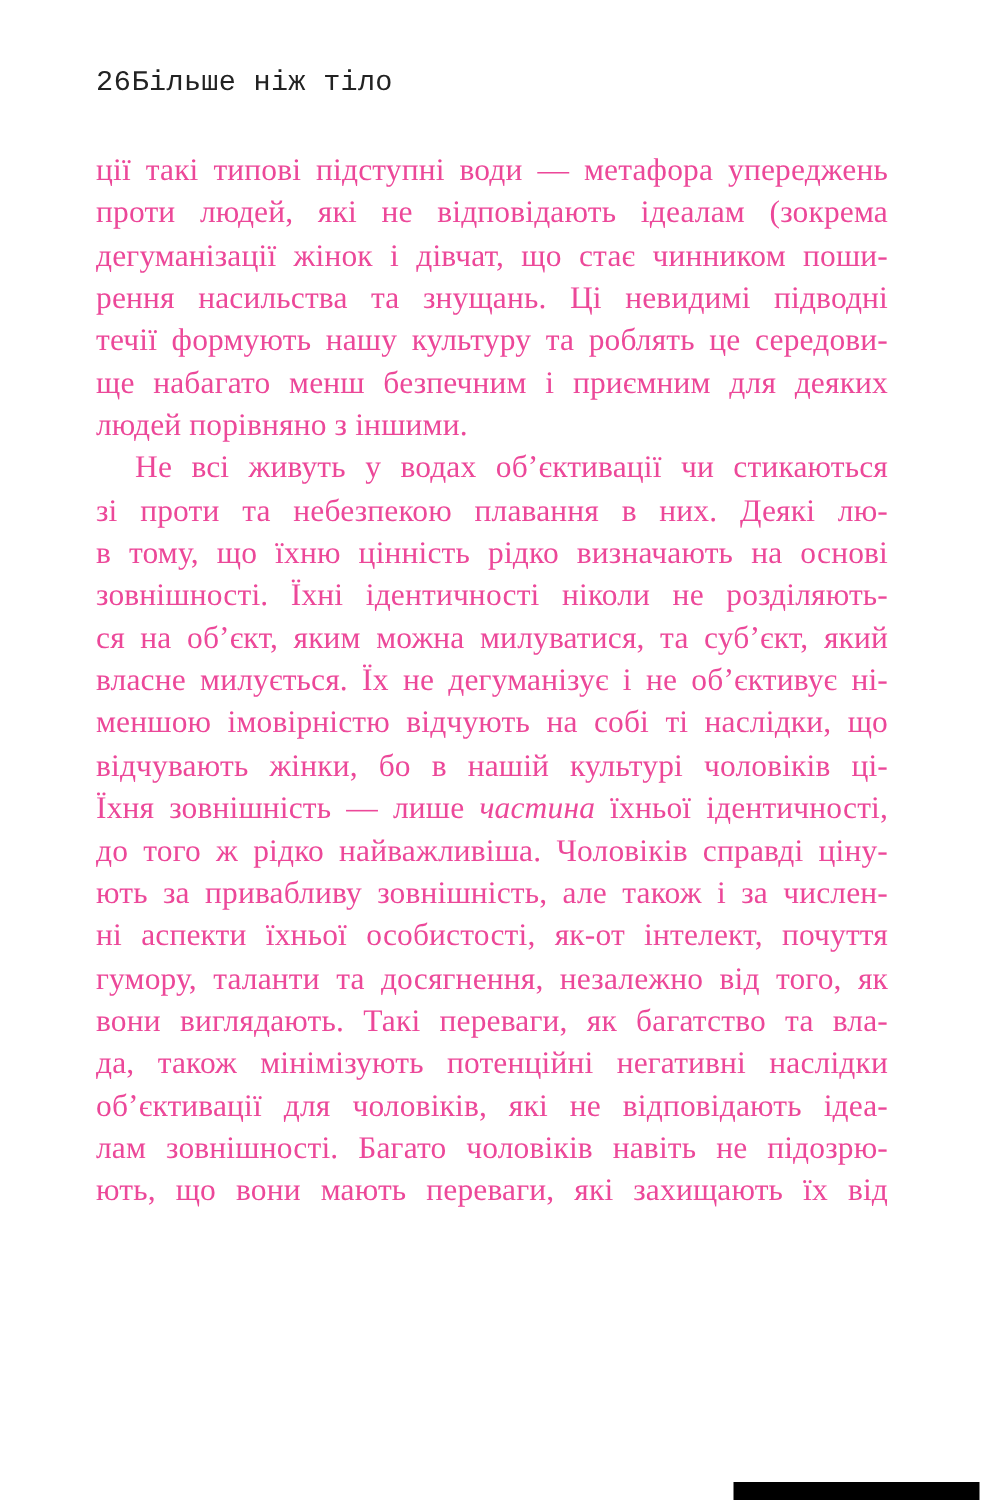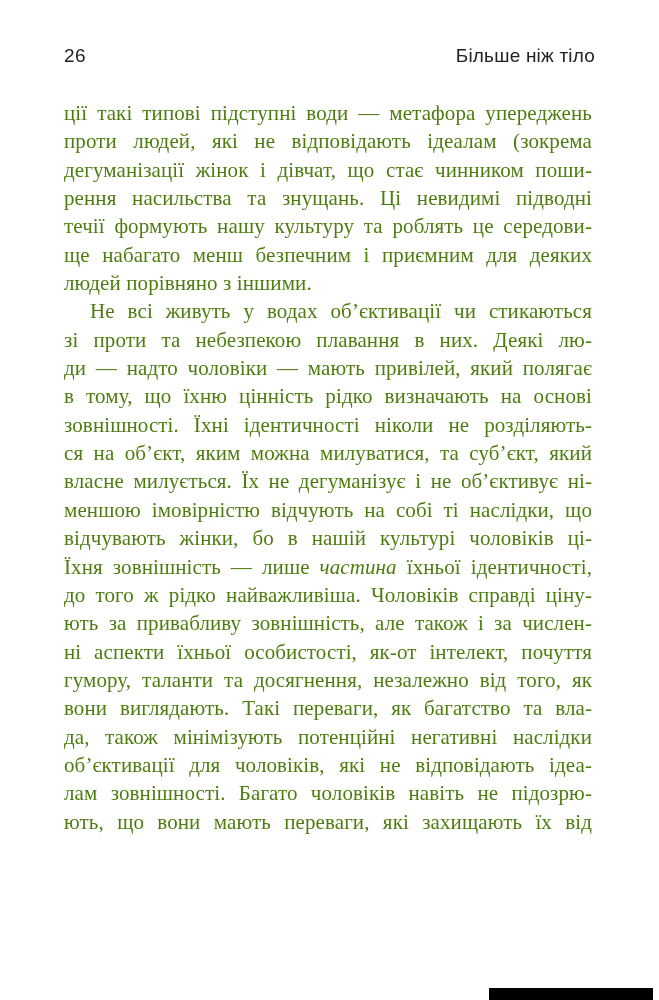--- a/index.html
+++ b/index.html
@@ -11,34 +11,34 @@
     font-family: "Liberation Serif", serif;
   }
   .page {
     position: absolute; inset: 0;
     background: #ffffff;
   }
   .header {
     position: absolute;
     top: 45px; left: 64px; right: 64px;
     display: flex;
-    justify-content: space-between;
+    justify-content: flex-start;
     align-items: baseline;
-    font-family: Liberation Sans, sans-serif;
+    font-family: Liberation Mono, monospace;
     font-size: 19px;
     line-height: 21px;
     color: #222222;
   }
   .header .page-number { letter-spacing: 0.5px; }
   .header .book-title { letter-spacing: 0.2px; }
   .text-block {
     position: absolute;
     top: 99px; left: 64px;
     width: 528px;
-    color: #4d7c0f;
+    color: #ec4899;
   }
   .line {
     font-size: 21px;
     line-height: 28.35px;
     height: 28.35px;
     text-align: justify;
     text-align-last: justify;
     overflow: hidden;
     letter-spacing: 0.1px;
   }
@@ -69,21 +69,20 @@
   <div class="text-block" id="text-block">
       <div class="line"><span>ції такі типові підступні води — метафора упереджень</span></div>
       <div class="line"><span>проти людей, які не відповідають ідеалам (зокрема</span></div>
       <div class="line"><span>дегуманізації жінок і дівчат, що стає чинником поши-</span></div>
       <div class="line"><span>рення насильства та знущань. Ці невидимі підводні</span></div>
       <div class="line"><span>течії формують нашу культуру та роблять це середови-</span></div>
       <div class="line"><span>ще набагато менш безпечним і приємним для деяких</span></div>
       <div class="line end"><span>людей порівняно з іншими.</span></div>
       <div class="line indent"><span>Не всі живуть у водах об’єктивації чи стикаються</span></div>
       <div class="line"><span>зі проти та небезпекою плавання в них. Деякі лю-</span></div>
-      <div class="line"><span>ди — надто чоловіки — мають привілей, який полягає</span></div>
       <div class="line"><span>в тому, що їхню цінність рідко визначають на основі</span></div>
       <div class="line"><span>зовнішності. Їхні ідентичності ніколи не розділяють-</span></div>
       <div class="line"><span>ся на об’єкт, яким можна милуватися, та суб’єкт, який</span></div>
       <div class="line"><span>власне милується. Їх не дегуманізує і не об’єктивує ні-</span></div>
       <div class="line"><span>меншою імовірністю відчують на собі ті наслідки, що</span></div>
       <div class="line"><span>відчувають жінки, бо в нашій культурі чоловіків ці-</span></div>
       <div class="line"><span>Їхня зовнішність — лише </span><span class="it">частина</span><span> їхньої ідентичності,</span></div>
       <div class="line"><span>до того ж рідко найважливіша. Чоловіків справді ціну-</span></div>
       <div class="line"><span>ють за привабливу зовнішність, але також і за числен-</span></div>
       <div class="line"><span>ні аспекти їхньої особистості, як-от інтелект, почуття</span></div>

